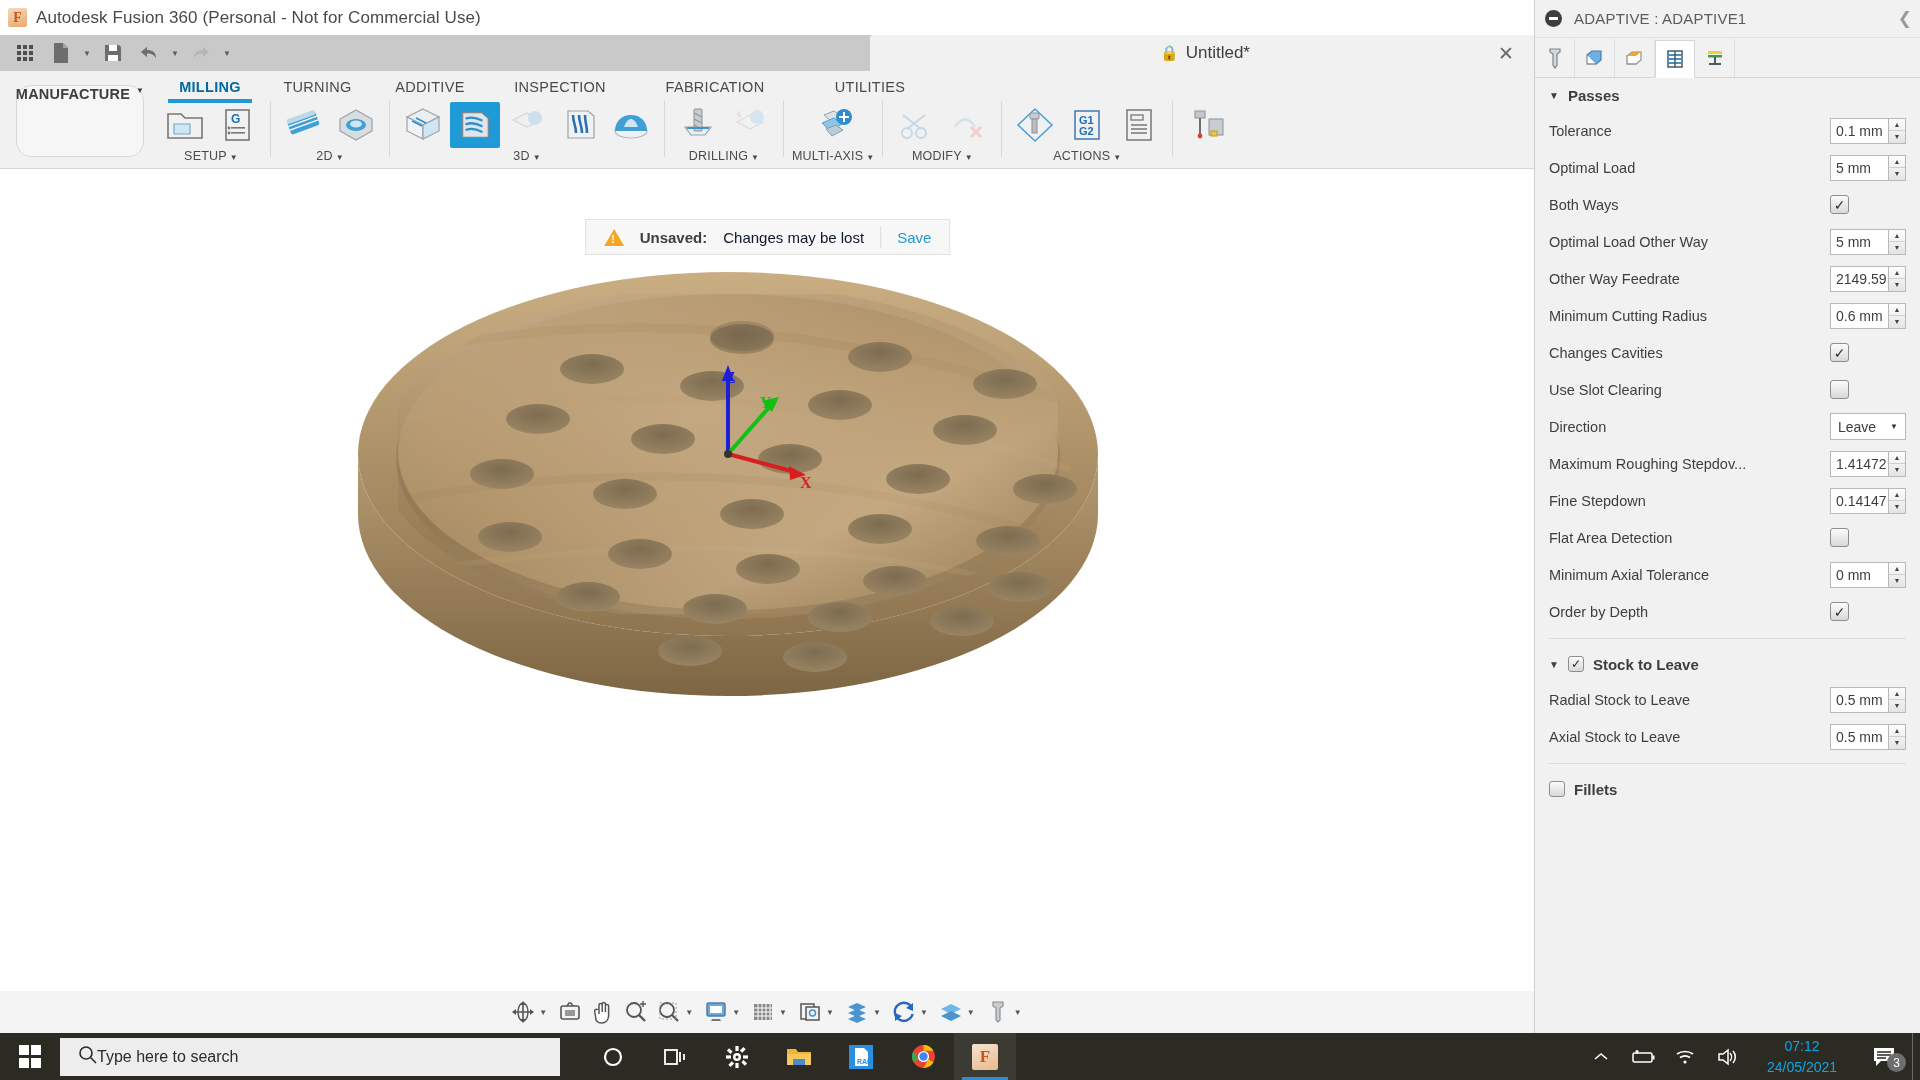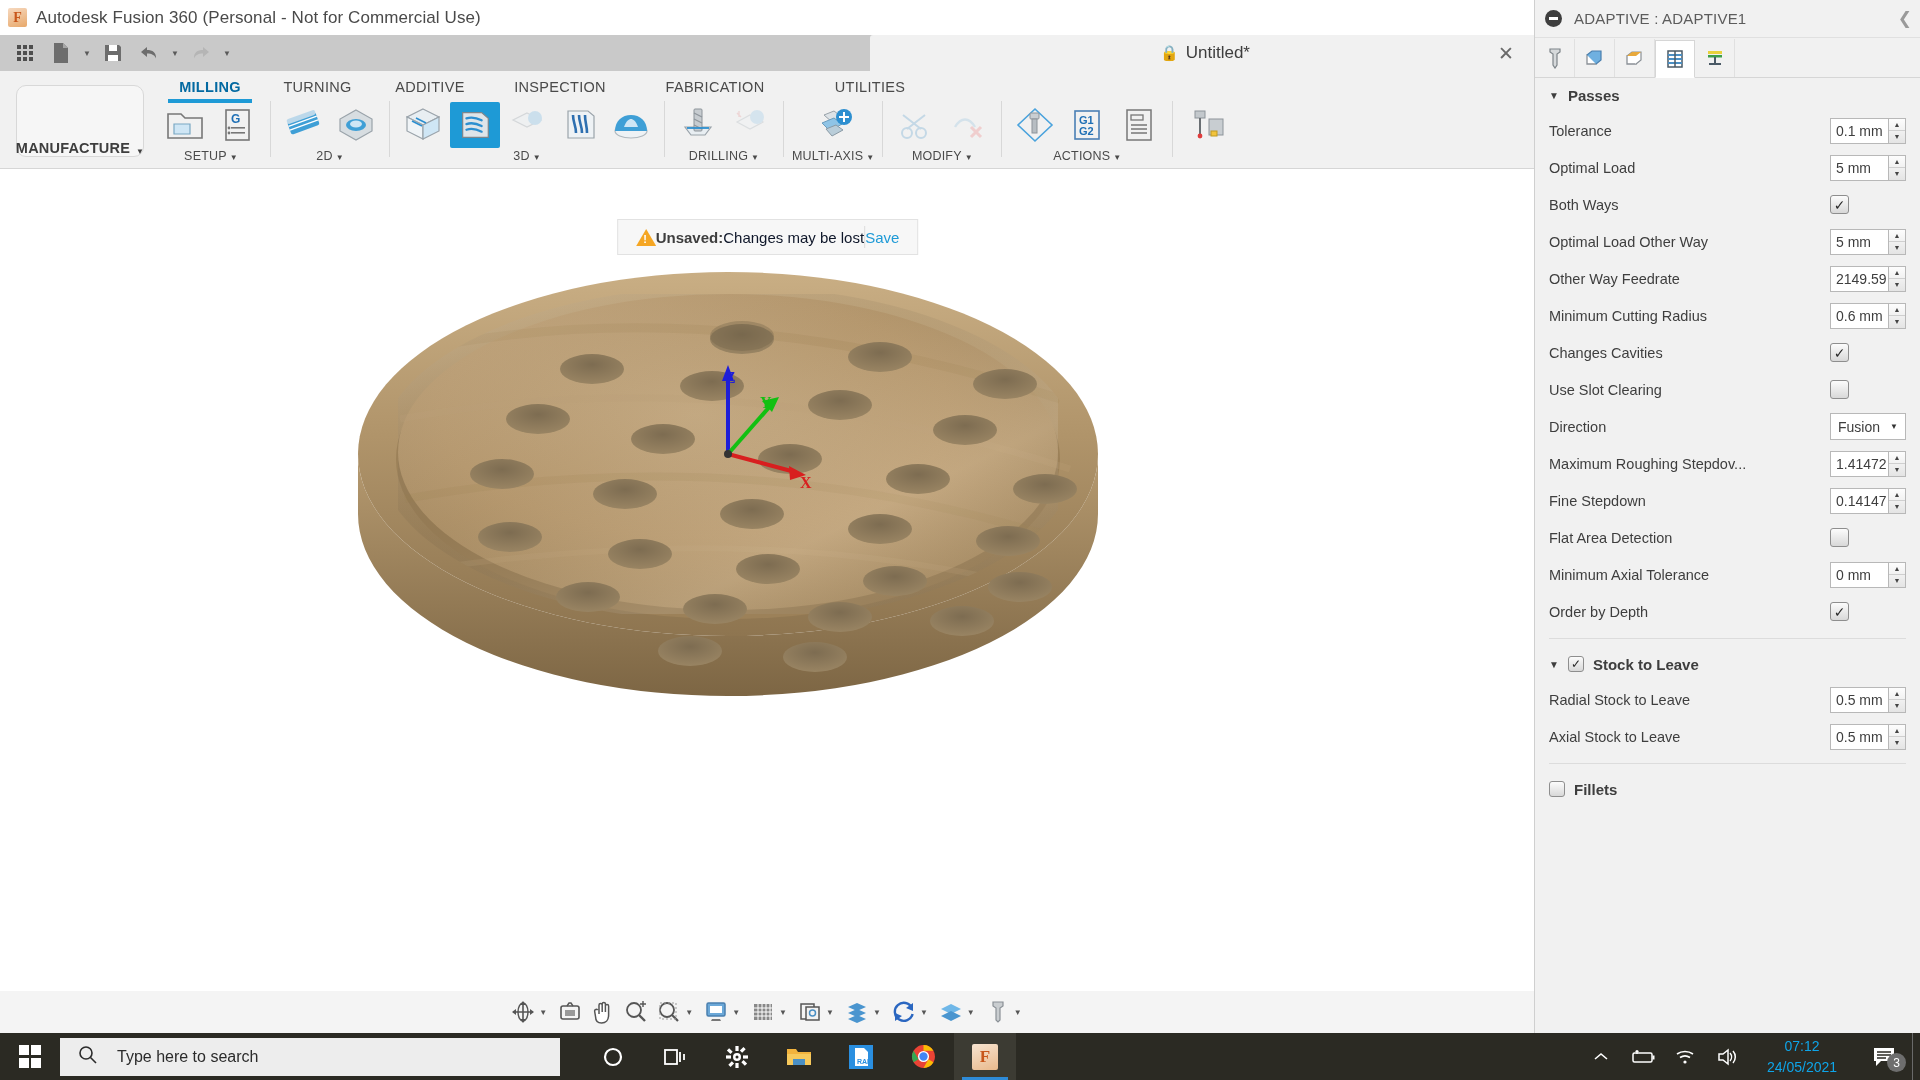--- a/index.html
+++ b/index.html
@@ -53,22 +53,22 @@
   .tab-close { position: absolute; right: 26px; top: 9px; font-size: 19px; color: #6a6a6a; line-height: 1; }
   .tab-plus { position: absolute; left: 480px; top: 10px; font-size: 13px; color: #6a6a6a; }
 
   
   .ribbon {
     position: absolute; left: 0; top: 71px; width: 1535px; height: 98px;
     background: #f1f1f1; border-bottom: 1px solid #d6d6d6;
   }
   .ws-selector {
     position: absolute; left: 16px; top: 14px; width: 128px; height: 72px;
-    border: 1px solid #d8d8d8; background: #f6f6f6; border-radius: 10px;
-    display: flex; align-items: flex-end; justify-content: center;
+    border: 1px solid #d8d8d8; background: #f6f6f6; border-radius: 15px;
+    display: flex; align-items: flex-start; justify-content: center;
     font-size: 14.5px; font-weight: bold; color: #3e3e3e; letter-spacing: 0.2px;
   }
   .ws-caret { margin-left: 6px; font-size: 8px; }
 
   .tabrow { position: absolute; left: 160px; top: 0; height: 28px; display: flex; }
   .rtab { font-size: 14.5px; color: #4a4a4a; padding: 8px 0 0 0; text-align: center; position: relative; letter-spacing: .3px; }
   .rtab.active { color: #0369a1; font-weight: bold; }
   .rtab.active::after {
     content: ""; position: absolute; left: 8px; right: 8px; bottom: -4px; height: 4px; background: #1e9ad6;
   }
@@ -114,21 +114,21 @@
     background: #3e3e3e; color: #fff; font-size: 13px; display:flex;align-items:center;justify-content:center; line-height:1;}
 
   
   .viewport {
     position: absolute; left: 0; top: 169px; width: 1535px; bottom: 70px;
     background: #ffffff; overflow: hidden;
   }
   .unsaved-bar {
     position: absolute; left: 50%; transform: translateX(-50%); top: 50px;
     height: 36px; background: #f7f7f7; border: 1px solid #e2e2e2;
-    display: flex; align-items: center; padding: 0 18px; z-index: 5;
+    display: flex; align-items: center; padding: 0 18px; gap: 16px; z-index: 5;
   }
   .warn-tri { width: 0; height: 0; border-left: 10px solid transparent; border-right: 10px solid transparent;
     border-bottom: 17px solid #f5a623; position: relative; }
   .warn-tri::after { content:"!"; position:absolute; left:-2.5px; top:4px; font-size:11px; font-weight:bold; color:#fff; }
   .unsaved-label { font-size: 15px; font-weight: bold; color: #3e3e3e; }
   .unsaved-msg { font-size: 15px; color: #0f172a; }
   .unsaved-div { width: 1px; height: 22px; background: #dcdcdc; }
   .unsaved-save { font-size: 15px; color: #1e9ad6; }
 
   .model-wrap { position: absolute; left: 0; top: 0; width: 100%; height: 100%; }
@@ -186,21 +186,21 @@
   .ddl { width: 76px; height: 27px; border: 1px solid #b8b8b8; background: #fff;
     display: flex; align-items: center; justify-content: space-between; padding: 0 7px; font-size: 14px; color: #3e3e3e; }
   .ddl .c { font-size: 8px; color: #333; }
   .divider { height: 1px; background: #dcdcdc; margin: 8px 14px; }
 
   
   .taskbar { position: absolute; left: 0; bottom: 0; width: 1920px; height: 47px; background: #2b2a23; display: flex; align-items: center; }
   .start { width: 60px; height: 47px; display: flex; align-items: center; justify-content: center; }
   .win-logo { display: grid; grid-template-columns: 10px 10px; grid-template-rows: 10px 10px; gap: 2.5px; }
   .win-logo i { background: #fff; display: block; }
-  .searchbox { width: 500px; height: 38px; background: #ededed; display: flex; align-items: center; padding-left: 18px; gap: 20px; }
+  .searchbox { width: 500px; height: 38px; background: #ededed; display: flex; align-items: center; padding-left: 18px; gap: 0; }
   .search-text { font-size: 16px; color: #2b2b2b; }
   .tb-icons { display: flex; align-items: center; margin-left: 22px; }
   .tb-ic { width: 62px; height: 47px; display: flex; align-items: center; justify-content: center; position: relative; }
   .tb-ic.active { background: #3c3b33; }
   .tb-ic.active::after { content:""; position: absolute; left: 8px; right: 8px; bottom: 0; height: 3px; background: #2e8bd8; }
   .tray { position: absolute; right: 0; display: flex; align-items: center; height: 47px; }
   .tray-ic { width: 42px; height: 47px; display: flex; align-items: center; justify-content: center; color: #fff; }
   .clock { width: 108px; text-align: center; color: #0ea5e9; font-size: 14px; line-height: 1.5; }
   .notif { width: 56px; height: 47px; display: flex; align-items: center; justify-content: center; position: relative; }
   .notif-badge { position: absolute; right: 6px; bottom: 8px; width: 19px; height: 19px; border-radius: 50%;
@@ -945,21 +945,21 @@
       </div>
 
       <div class="prow">
         <span class="plabel">Use Slot Clearing</span>
         <span class="chk"></span>
       </div>
 
       <div class="prow">
         <span class="plabel">Direction</span>
         <span class="ddl">
-          <span>Fusion</span>
+          <span>Leave</span>
           <span class="c">▼</span>
         </span>
       </div>
 
       <div class="prow">
         <span class="plabel">Maximum Roughing Stepdov...</span>
         <span class="spin">
           <input value="1.41472" style="">
           <span class="spin-btns">
               <span>▲</span>

